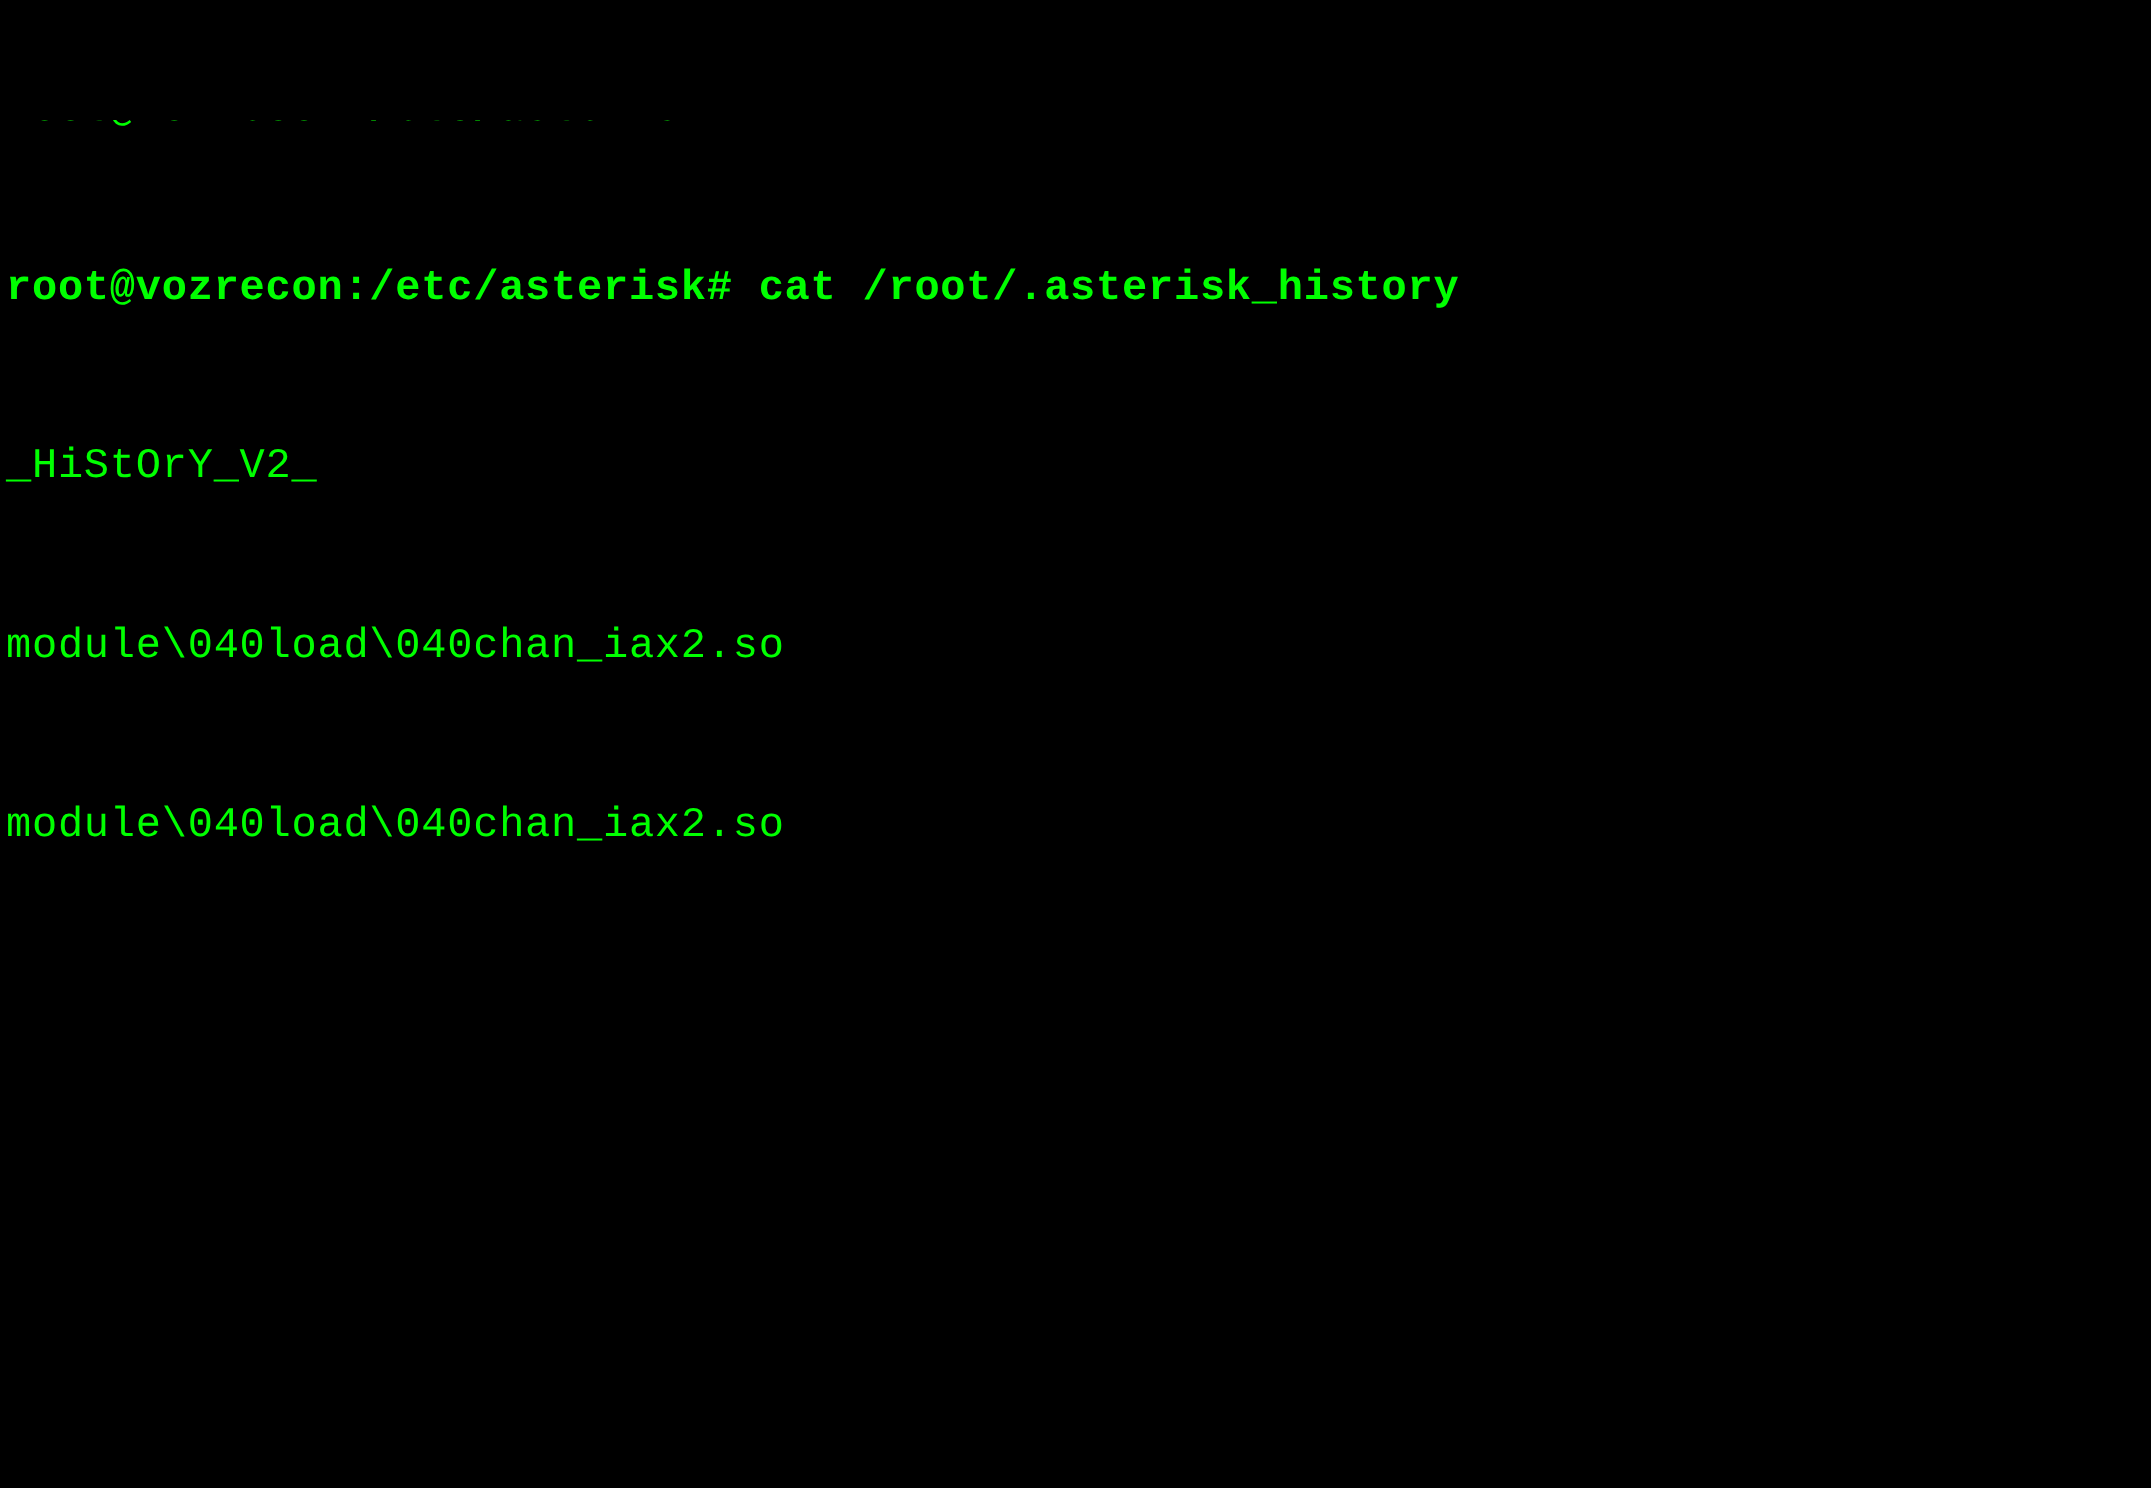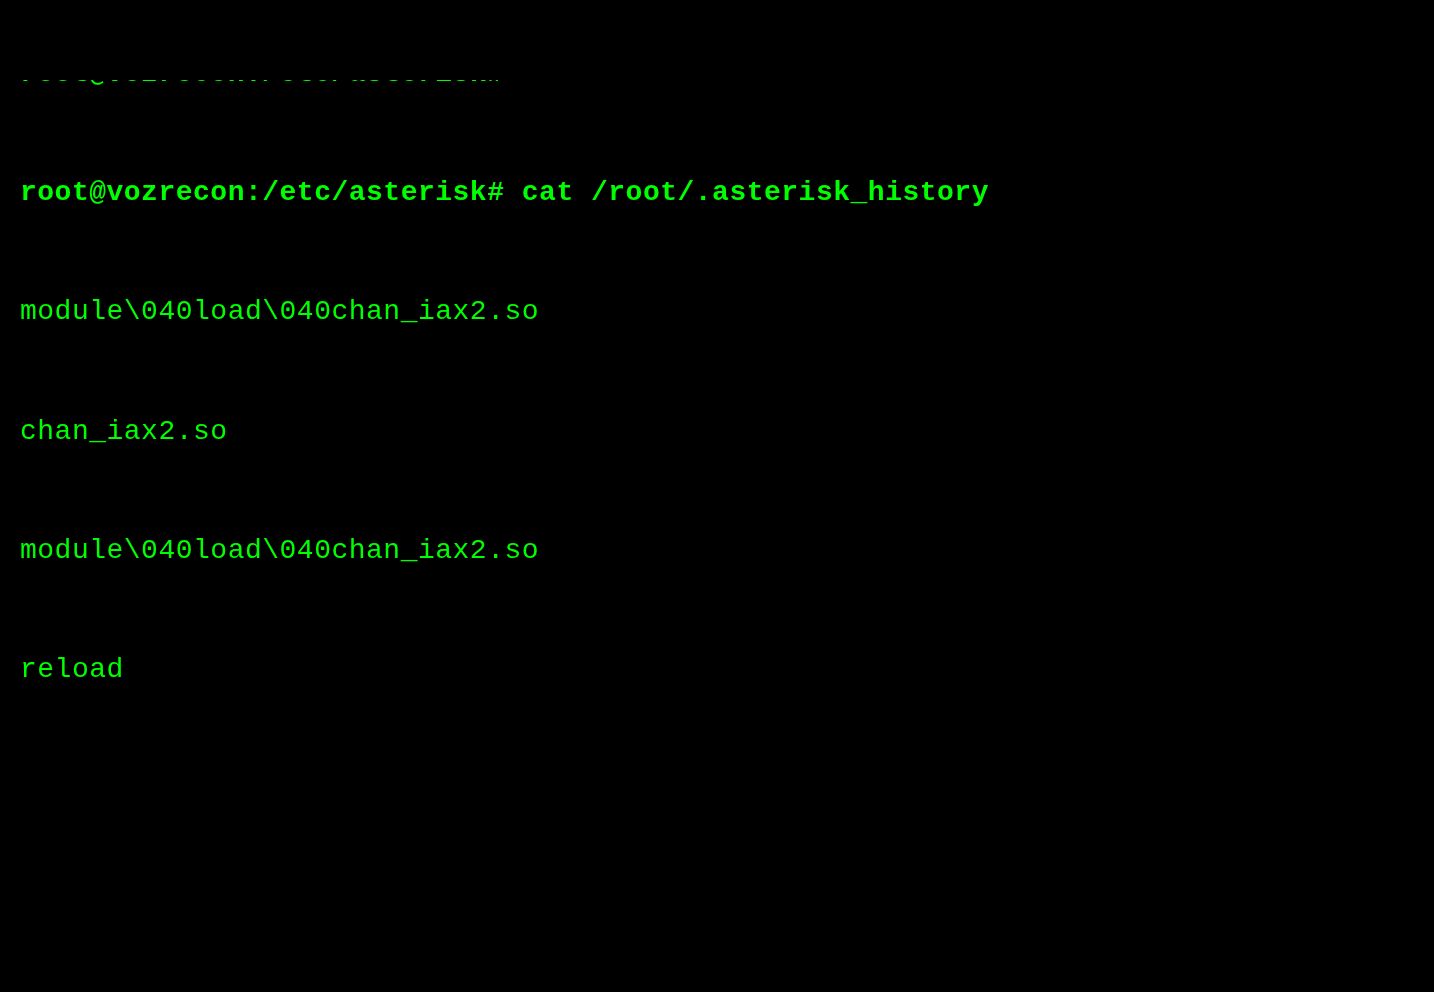--- a/index.html
+++ b/index.html
@@ -18,21 +18,20 @@
       height: 992px;
       overflow: hidden;
       letter-spacing: 0.5px;
     }
     .terminal {
       padding: 0 4px;
       white-space: pre;
     }
     .line {
       display: block;
-      margin-left: 16px;
     }
     .bold {
       font-weight: bold;
     }
     .partial-top {
       overflow: hidden;
       height: 14px;
       position: relative;
     }
     .partial-top .line {
@@ -41,24 +40,23 @@
     }
   </style>
 </head>
 <body>
 
 <div class="terminal">
   <div class="partial-top">
     <span class="line bold">root@vozrecon:/etc/asterisk#</span>
   </div>
   <span class="line bold">root@vozrecon:/etc/asterisk# cat /root/.asterisk_history</span>
+  <span class="line">_HiStOrY_V2_</span>
   <span class="line">module\040load\040chan_iax2.so</span>
-  <span class="line">chan_iax2.so</span>
   <span class="line">module\040load\040chan_iax2.so</span>
-  <span class="line">reload</span>
   
   
   
   
   
   
   
   
   
   

